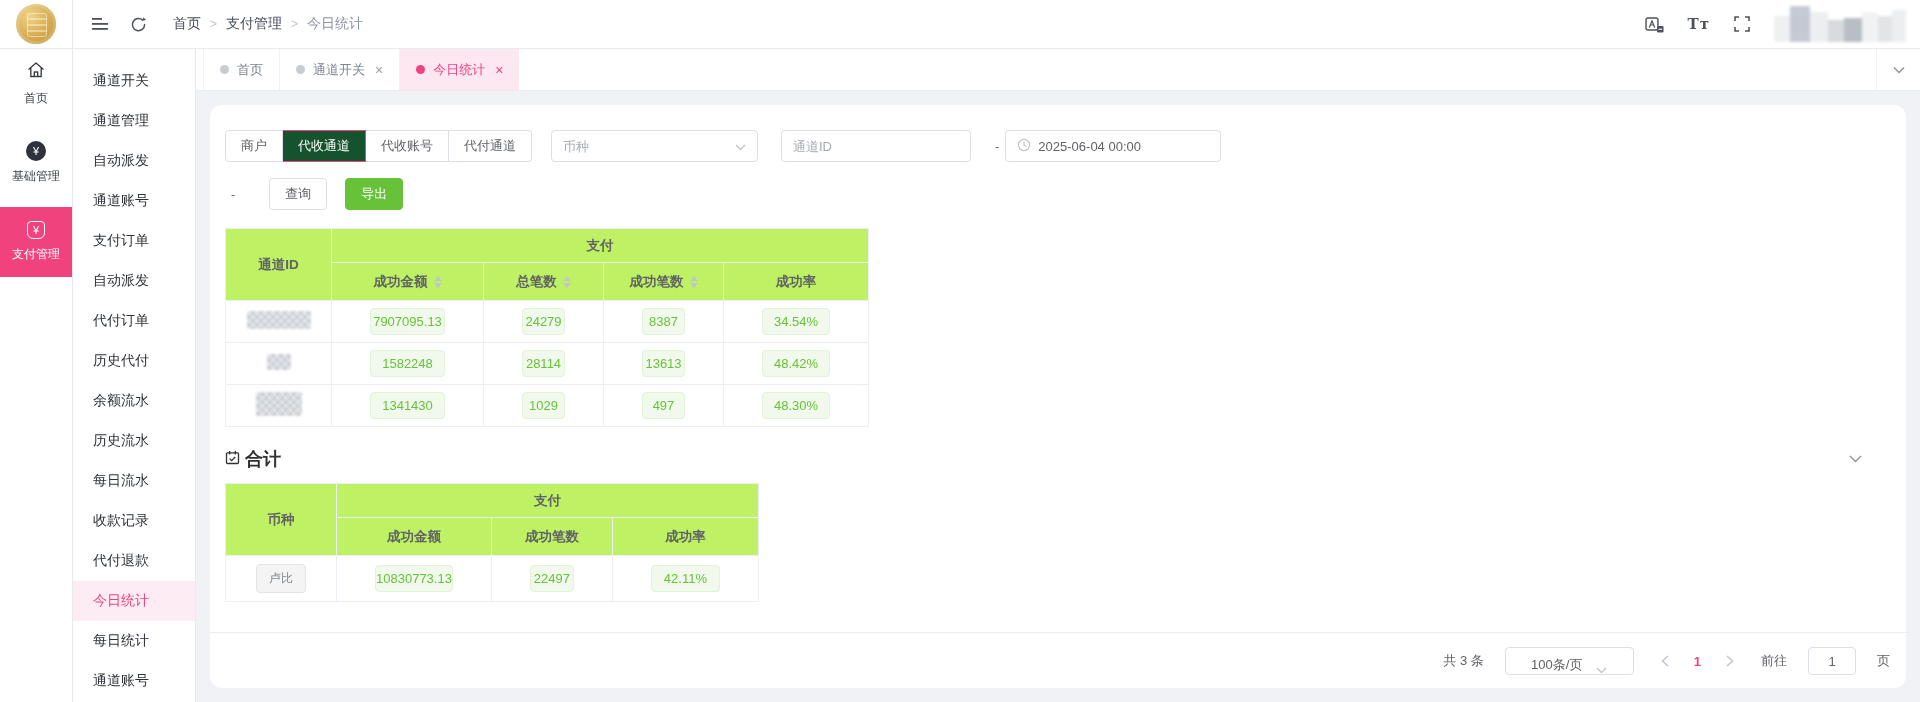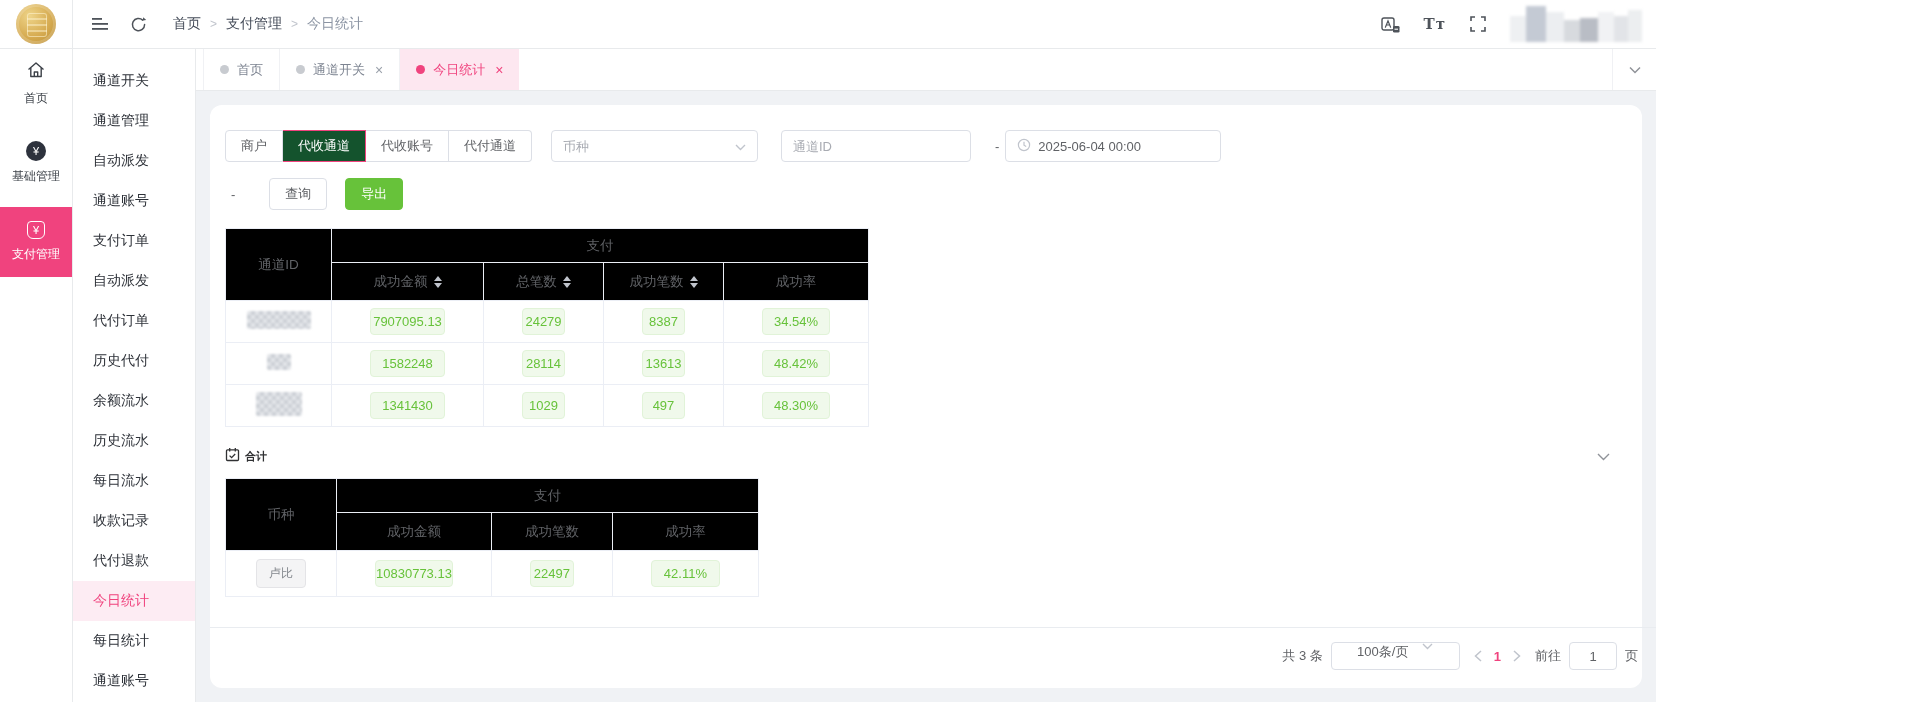--- a/index.html
+++ b/index.html
@@ -1,18 +1,18 @@
 <!DOCTYPE html>
 <html><head>
 <meta charset="utf-8">
 <style>
   * { box-sizing: border-box; margin: 0; padding: 0; }
   html,body { width:1920px; height:702px; overflow:hidden; }
   body { font-family:"Liberation Sans","DejaVu Sans",sans-serif; background:#fff; color:#303133; }
-  .app { position:relative; width:1656px; height:702px; display:flex; flex-direction:column; }
+  .app { position:relative; width:1920px; height:702px; display:flex; flex-direction:column; }
 
   
   .topbar { height:49px; display:flex; align-items:stretch; border-bottom:1px solid #e8eaec; background:#fff; flex:0 0 49px; }
   .logo-cell { width:73px; flex:0 0 73px; border-right:1px solid #e8eaec; display:flex; align-items:center; justify-content:center; }
   .logo { width:40px; height:40px; border-radius:50%;
           background: radial-gradient(circle at 35% 30%, #eed489, #d6ab51 55%, #b88a2f);
           box-shadow: inset 0 0 0 3px rgba(255,255,255,.18); position:relative; }
   .logo::after { content:""; position:absolute; left:11px; top:9px; width:18px; height:22px;
           border:1.5px solid rgba(255,246,214,.55); border-radius:3px;
           background: repeating-linear-gradient(180deg, transparent 0 4px, rgba(255,246,214,.45) 4px 6px); }
@@ -51,21 +51,21 @@
   .tab { display:flex; align-items:center; gap:8px; padding:0 16px; font-size:13px; color:#7d8491; cursor:pointer; border-right:1px solid #f0f1f4; }
   .tab:first-child { border-left:1px solid #f0f1f4; }
   .tab .dot { width:9px; height:9px; border-radius:50%; background:#c8cbd0; }
   .tab .tab-close { font-size:14px; color:#9aa0aa; margin-left:2px; cursor:pointer; }
   .tab.active { background:#fde7f0; color:#f0437e; border-right:none; }
   .tab.active .dot { background:#f0437e; }
   .tab.active .tab-close { color:#f0437e; }
   .tab-more { margin-left:auto; width:44px; border-left:1px solid #f0f1f4; display:flex; align-items:center; justify-content:center; cursor:pointer; color:#909399; }
 
   .content { flex:1; padding:14px; overflow:hidden; }
-  .card { background:#fff; height:583px; border-radius:12px; padding:25px 4px 14px 15px; position:relative; }
+  .card { background:#fff; height:583px; border-radius:12px; padding:25px 16px 14px 15px; position:relative; }
 
   
   .frow { display:flex; align-items:center; }
   .frow1 { gap:0; }
   .seg-group { display:flex; margin-right:19px; }
   .seg { height:32px; padding:0 15px; border:1px solid #dcdfe6; background:#fff; color:#606266; font-size:13px; display:flex; align-items:center; cursor:pointer; }
   .seg + .seg { border-left:none; }
   .seg:first-child { border-radius:4px 0 0 4px; }
   .seg:last-child { border-radius:0 4px 4px 0; }
   .seg.active { background:#14532d; border-color:#f0437e; color:#fff; }
@@ -80,21 +80,21 @@
   .frow2 { margin-top:16px; }
   .w-finish { width:217px; }
   .btn { height:32px; padding:0 15px; border-radius:4px; font-size:13px; display:flex; align-items:center; cursor:pointer; }
   .btn-plain { border:1px solid #dcdfe6; background:#fff; color:#606266; margin-left:28px; }
   .btn-success { border:1px solid #67c23a; background:#67c23a; color:#fff; margin-left:18px; }
 
   
   table { border-collapse:collapse; table-layout:fixed; font-size:13px; }
   .tbl { margin-top:18px; }
   .tbl th, .tbl td, .tbl2 th, .tbl2 td { border:1px solid #ebeef5; text-align:center; vertical-align:middle; }
-  .tbl th, .tbl2 th { background:#000000; color:#606266; font-weight:400; font-size:13.5px; }
+  .tbl th, .tbl2 th { background:#bef264; color:#606266; font-weight:700; font-size:13.5px; }
   .th-group { height:34px; }
   .th-sub { height:38px; }
   .tbl td { height:42px; background:#fff; }
   .tbl2 td { height:46px; background:#fff; }
   .sort-wrap { display:inline-flex; flex-direction:column; align-items:center; margin-left:6px; vertical-align:-1px; }
   .caret-up { width:0; height:0; border-left:4px solid transparent; border-right:4px solid transparent; border-bottom:5px solid #c0c4cc; margin-bottom:2px; }
   .caret-down { width:0; height:0; border-left:4px solid transparent; border-right:4px solid transparent; border-top:5px solid #c0c4cc; }
   .th-flex { display:inline-flex; align-items:center; }
   .chip { display:block; margin:0 38px; padding:5px 0; background:#f0f9eb; border:1px solid #e1f3d8; border-radius:4px; color:#67c23a; font-size:13px; }
   .tag-gray { display:inline-block; padding:5px 12px; background:#f4f4f5; border:1px solid #e4e4e7; border-radius:4px; color:#82868c; font-size:12px; }
@@ -102,28 +102,28 @@
       background-color:#e3e5e9;
       background-image:linear-gradient(45deg,#ccd0d6 25%,transparent 25%,transparent 75%,#ccd0d6 75%),
                        linear-gradient(45deg,#ccd0d6 25%,transparent 25%,transparent 75%,#ccd0d6 75%);
       background-size:8px 8px; background-position:0 0,4px 4px; }
   .blur-a { width:64px; height:18px; }
   .blur-b { width:24px; height:16px; }
   .blur-c { width:46px; height:24px; }
 
   
   .summary-head { margin-top:20px; display:flex; align-items:center; gap:5px; }
-  .summary-title { font-size:11px; font-weight:700; color:#303133; }
+  .summary-title { font-size:18px; font-weight:700; color:#303133; }
   .summary-toggle { margin-left:auto; margin-right:28px; cursor:pointer; display:flex; color:#909399; }
   .tbl2 { margin-top:12px; }
 
   
   .card-divider { border-top:1px solid #e9ecf0; margin:30px -20px 0 -15px; }
-  .pager { margin-top:14px; display:flex; align-items:center; justify-content:flex-end; gap:8px; font-size:13px; color:#606266; }
-  .psel { width:129px; height:28px; border:1px solid #dcdfe6; border-radius:4px; display:flex; align-items:flex-start; justify-content:center; gap:14px; color:#606266; cursor:pointer; background:#fff; }
+  .pager { margin-top:14px; display:flex; align-items:center; justify-content:flex-end; gap:21px; font-size:13px; color:#606266; }
+  .psel { width:129px; height:28px; border:1px solid #dcdfe6; border-radius:4px; display:flex; align-items:flex-end; justify-content:center; gap:14px; color:#606266; cursor:pointer; background:#fff; }
   .pg-arrow { display:flex; align-items:center; color:#c0c4cc; cursor:pointer; }
   .pg-cur { color:#f0437e; font-weight:700; padding:0 4px; }
   .goto-input { width:48px; height:28px; border:1px solid #dcdfe6; border-radius:4px; text-align:center; font-size:13px; color:#606266; outline:none; }
   .pager-left-gap { margin-left:6px; }
 </style>
 </head>
 <body>
 
 <div class="app">
 

